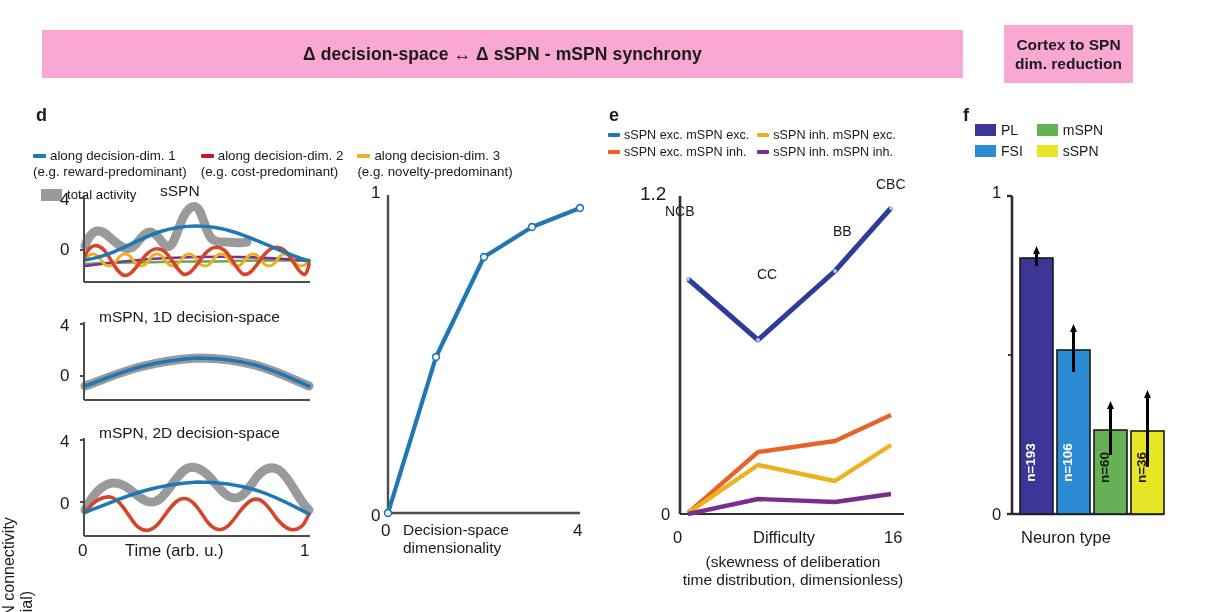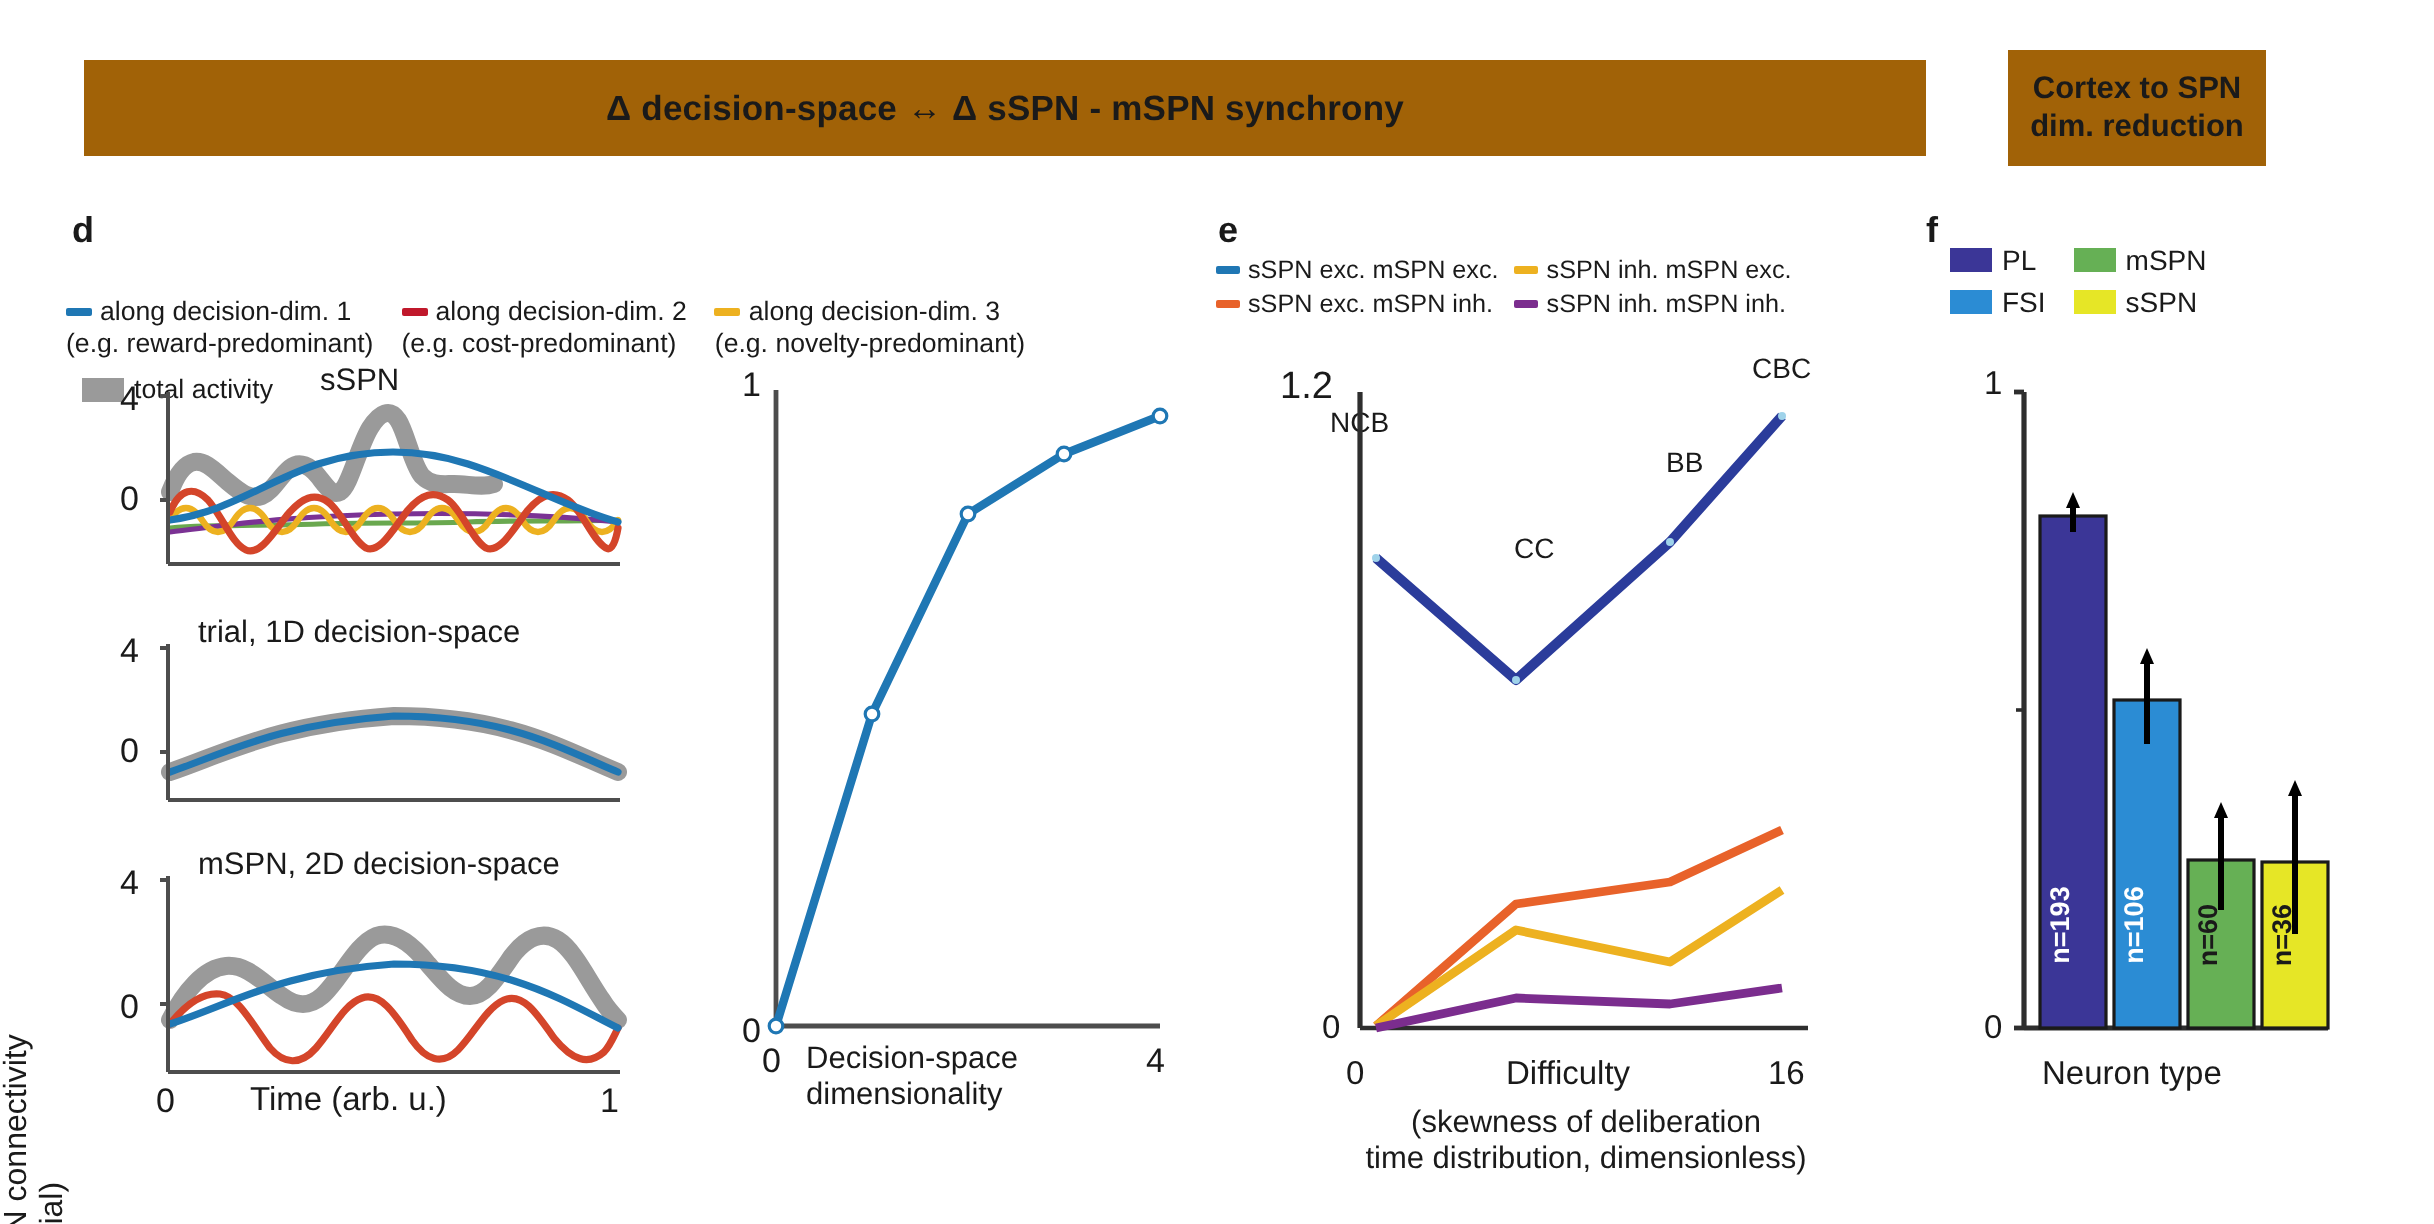--- a/index.html
+++ b/index.html
@@ -1,19 +1,19 @@
 <!DOCTYPE html>
 <html><head>
 <meta charset="utf-8">
 <title>Figure panels d-f</title>
 <style>
   html,body{margin:0;padding:0;background:#fff;}
   body{width:1217px;height:612px;position:relative;overflow:hidden;
        font-family:"Liberation Sans","DejaVu Sans",sans-serif;color:#1a1a1a;}
-  .banner{position:absolute;background:#a16207;display:flex;align-items:center;
+  .banner{position:absolute;background:#f9a8d4;display:flex;align-items:center;
           justify-content:center;text-align:center;font-weight:bold;}
   #banner-main{left:42px;top:30px;width:921px;height:48px;font-size:17.5px;letter-spacing:.1px;}
   #banner-side{left:1004px;top:25px;width:129px;height:58px;font-size:15.5px;line-height:1.25;
                flex-direction:column;}
   .panel-letter{position:absolute;font-weight:bold;font-size:18px;}
   #letter-d{left:36px;top:105px;}
   #letter-e{left:609px;top:105px;}
   #letter-f{left:963px;top:105px;}
 
   
@@ -174,21 +174,21 @@
        C187,49 193,47 200,52 C207,57 212,72 219,76 C222,78 224,72 225,66"></path>
 
   <path fill="none" stroke="#1f77b4" stroke-width="3.6" stroke-linecap="round" d="M1,62 C30,58 46,44 75,34 C100,26 125,26 150,34 C178,43 200,56 225,63"></path>
 
   <line x1="0" y1="-2" x2="0" y2="84" stroke="#4d4d4d" stroke-width="2"></line>
   <line x1="0" y1="84" x2="226" y2="84" stroke="#4d4d4d" stroke-width="2"></line>
   <line x1="-4" y1="0" x2="0" y2="0" stroke="#4d4d4d" stroke-width="2"></line>
   <line x1="-4" y1="52" x2="0" y2="52" stroke="#4d4d4d" stroke-width="2"></line>
 </svg>
 
-<div class="sub-title" style="left:99px;top:308px;">trial, 1D decision-space</div>
+<div class="sub-title" style="left:99px;top:308px;">mSPN, 1D decision-space</div>
 <div class="tick-lbl" style="left:60px;top:316px;">4</div>
 <div class="tick-lbl" style="left:60px;top:366px;">0</div>
 
 <svg class="plot" id="plot-mspn1d" style="left:84px;top:324px;" width="226" height="100" viewBox="0 0 226 100">
   <path fill="none" stroke="#9a9a9a" stroke-width="9" stroke-linecap="round" d="M1,62 C30,52 55,38 113,34 C170,34 196,50 225,62"></path>
   <path fill="none" stroke="#1f77b4" stroke-width="3.6" stroke-linecap="round" d="M1,62 C30,52 55,38 113,34 C170,34 196,50 225,62"></path>
   <line x1="0" y1="-2" x2="0" y2="76" stroke="#4d4d4d" stroke-width="2"></line>
   <line x1="0" y1="76" x2="226" y2="76" stroke="#4d4d4d" stroke-width="2"></line>
   <line x1="-4" y1="0" x2="0" y2="0" stroke="#4d4d4d" stroke-width="2"></line>
   <line x1="-4" y1="52" x2="0" y2="52" stroke="#4d4d4d" stroke-width="2"></line>

